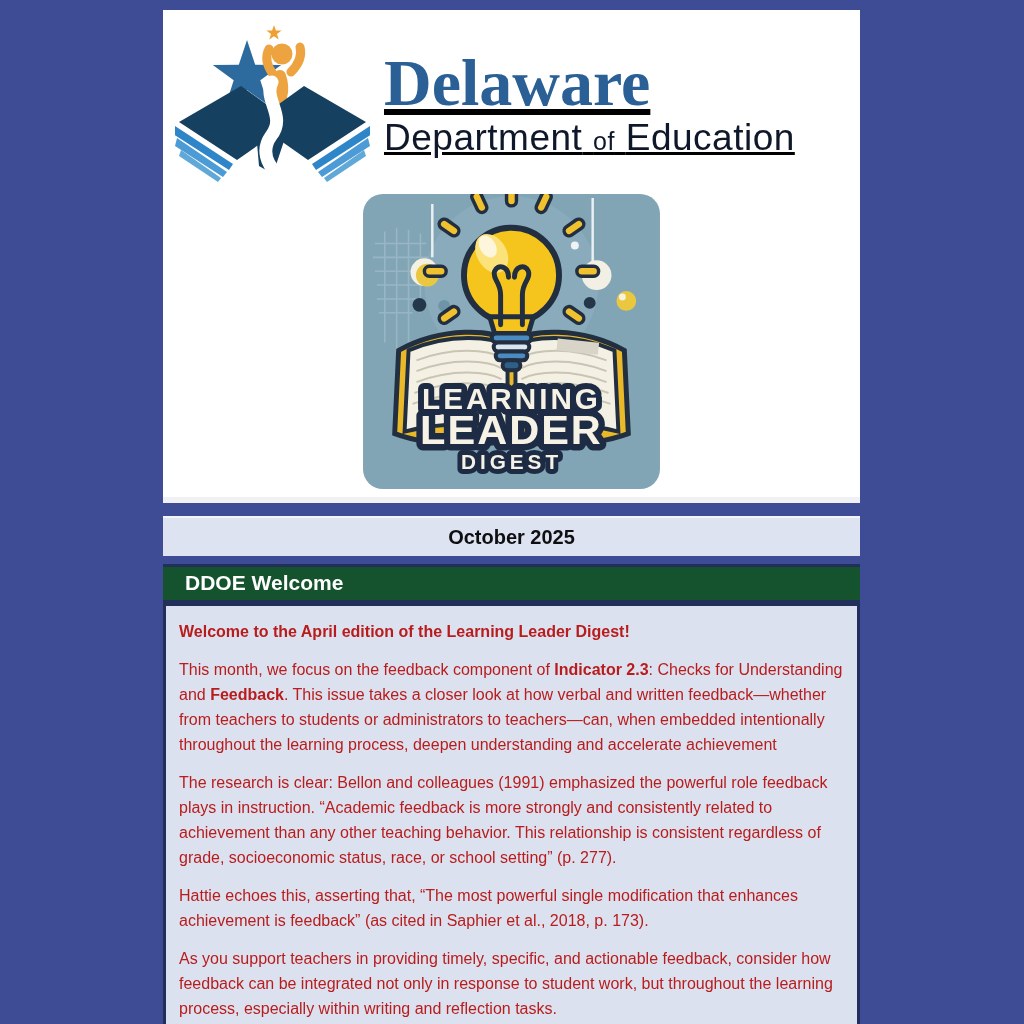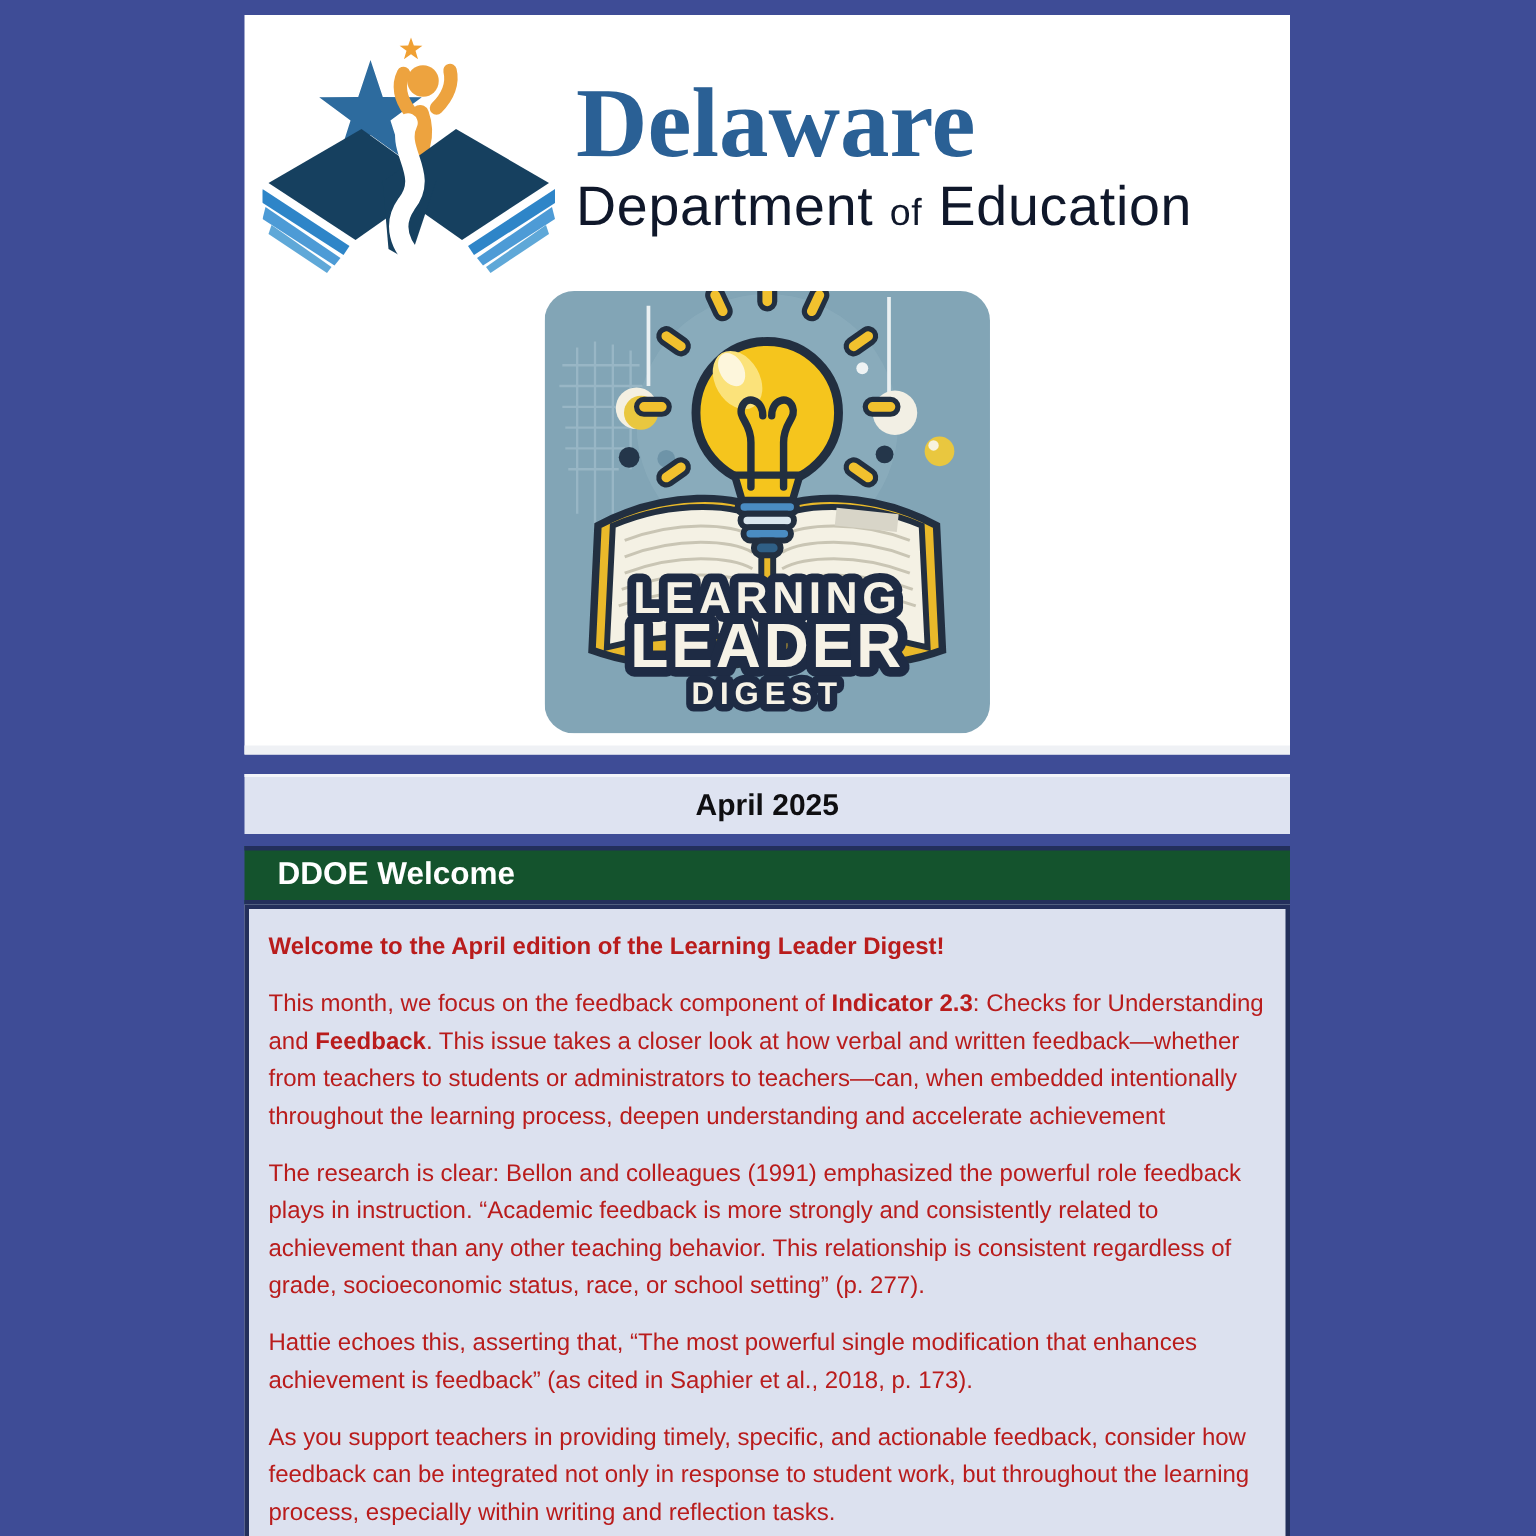--- a/index.html
+++ b/index.html
@@ -19,21 +19,21 @@
   .card {
     background: #FFFFFF;
     padding: 12px 0 0 0;
   }
   .logo-row {
     display: flex;
     align-items: flex-start;
     padding: 2px 8px 0 12px;
   }
   .ddoe-graphic { flex: 0 0 auto; }
-  .logo-text { margin: 28px 0 16px 14px; }
+  .logo-text { margin: 28px 0 16px 14px; text-decoration: underline; }
   .org-name {
     font-family: "Liberation Serif", serif;
     font-weight: 600;
     font-size: 66px;
     line-height: 0.95;
     color: #2A6095;
     letter-spacing: 0;
   }
   .org-sub {
     font-size: 37px;
@@ -218,21 +218,21 @@
             <text x="150" y="253" font-size="42" letter-spacing="2" stroke-width="13">LEADER</text>
             <text x="150" y="278" font-size="21" letter-spacing="4" stroke-width="10">DIGEST</text>
           </g>
         </g>
       </svg>
       <div class="card-footer-strip"></div>
     </div>
 
     <div class="spacer-a"></div>
 
-    <div class="date-bar">April 2025</div>
+    <div class="date-bar">October 2025</div>
 
     <div class="spacer-b"></div>
 
     <div class="section-band">DDOE Welcome</div>
 
     <div class="body-box">
       <p><span class="b">Welcome to the April edition of the Learning Leader Digest!</span></p>
       <p><span>This month, we focus on the feedback component of </span><span class="b">Indicator 2.3</span><span>: Checks for Understanding and </span><span class="b">Feedback</span><span>. This issue takes a closer look at how verbal and written feedback—whether from teachers to students or administrators to teachers—can, when embedded intentionally throughout the learning process, deepen understanding and accelerate achievement</span></p>
       <p class="sp"><span>The research is clear: Bellon and colleagues (1991) emphasized the powerful role feedback plays in instruction. “Academic feedback is more strongly and consistently related to achievement than any other teaching behavior. This relationship is consistent regardless of grade, socioeconomic status, race, or school setting” (p. 277).</span></p>
       <p class="sp"><span>Hattie echoes this, asserting that, “The most powerful single modification that enhances achievement is feedback” (as cited in Saphier et al., 2018, p. 173).</span></p>

